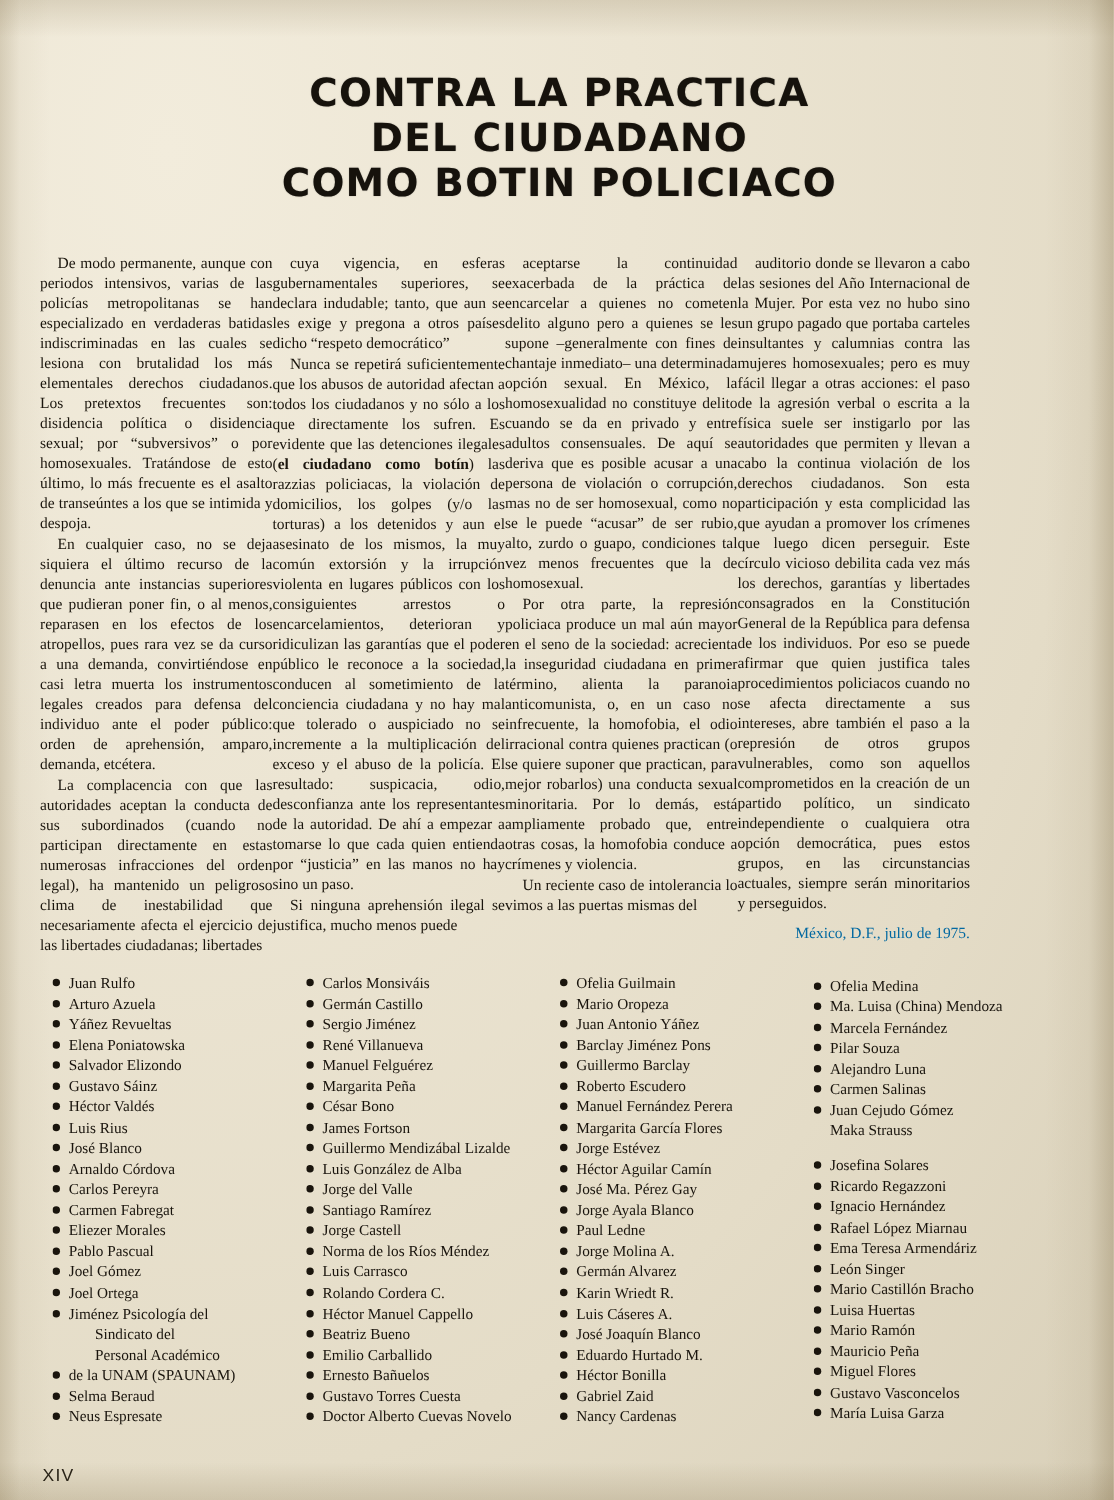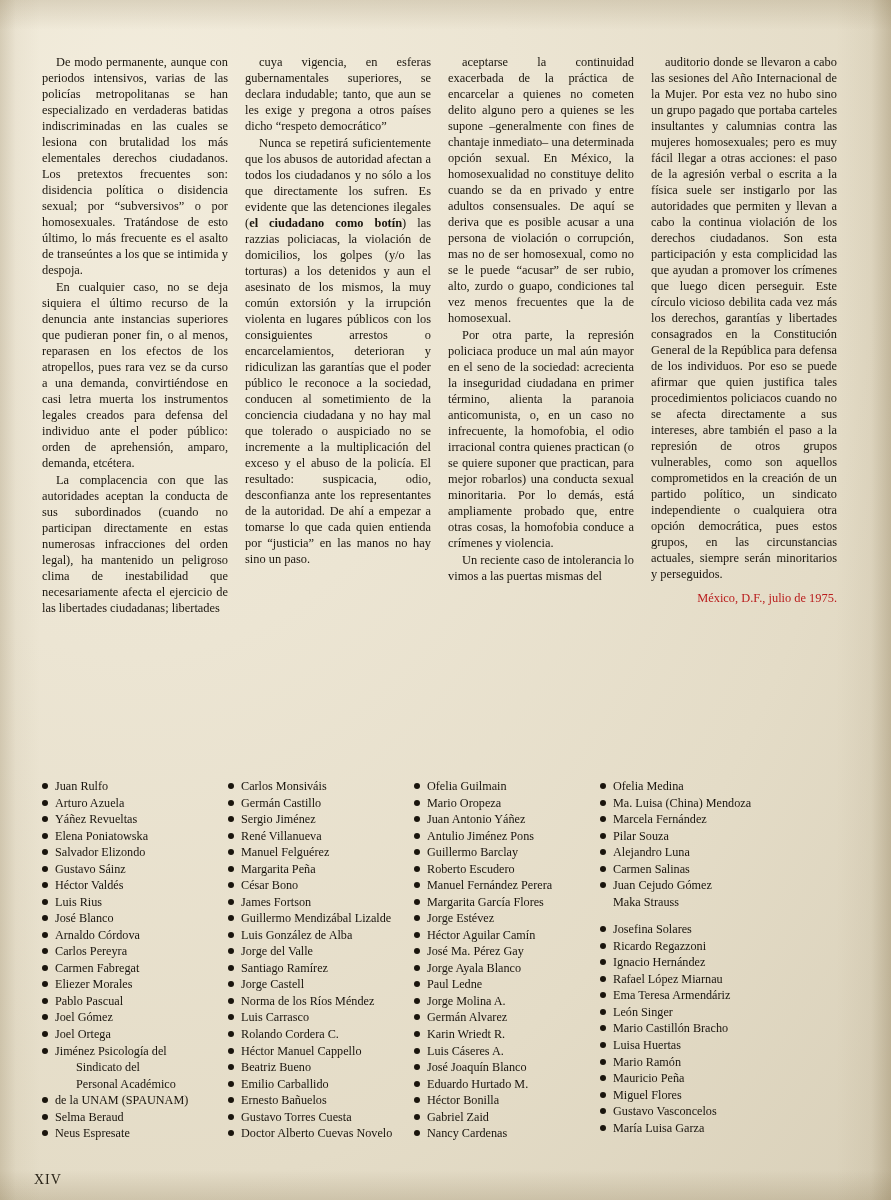--- a/index.html
+++ b/index.html
@@ -39,42 +39,44 @@
     margin:40px 40px 0 40px;
     text-shadow:0 0 1px rgba(0,0,0,.35);
   }
   .title .l{display:block;}
   .title .l1{letter-spacing:1px;}
   .title .l2{letter-spacing:1px;}
   .title .l3{letter-spacing:1px;}
 
   .cols{
     display:flex;
-    gap:17px;
-    margin:36px 10px 0 14px;
+    gap:0;
+    margin:36px 10px 0 4px;
   }
   .col{
     width:186px;
     font-size:12.4px;
     line-height:1.29;
     text-align:justify;
     color:#1a150d;
     hyphens:auto;
   }
   .col p{margin:0 0 0 0;text-indent:14px;}
   .col p + p{margin-top:1px;}
   .col b{font-weight:bold;}
 
   .sig-wrap{
     position:absolute;
     left:14px;right:10px;
     top:760px;
   }
   .sig-cols{
     display:flex;
+    gap:17px;
+    align-items:center;
   }
   .sig-col{
     width:186px;
     font-size:12.2px;
     line-height:1.355;
     color:#19140d;
   }
   .sig-col .item{
     position:relative;
     padding-left:13px;
@@ -92,48 +94,54 @@
   .sig-col .item.nobullet{padding-left:13px;}
   .sig-col .item.nobullet:before{display:none;}
   .sig-col .item.indent{padding-left:34px;}
   .sig-col .item.indent:before{display:none;}
   .sig-col .gap{height:11px;}
 
   .dateline{
     text-align:right;
     font-size:12.4px;
     margin-top:8px;
-    color:#b91c1c;
+    color:#0369a1;
   }
   .folio{
     position:absolute;
     left:6px;bottom:-2px;
-    font-family:Liberation Serif, serif;
+    font-family:Liberation Sans, sans-serif;
     font-size:14px;
     letter-spacing:1px;
     color:#2a2418;
   }
 </style>
 </head>
 <body>
 
 <div class="page"></div>
 
 <div class="content">
 
+  <div class="title">
+    <span class="l l1">CONTRA LA PRACTICA</span>
+    <span class="l l2">DEL CIUDADANO</span>
+    <span class="l l3">COMO  BOTIN POLICIACO</span>
+  </div>
 
   <div class="cols">
     <div class="col">
       <p>De modo permanente, aunque con periodos intensivos, varias de las policías metropolitanas se han especializado en verdaderas batidas indiscriminadas en las cuales se lesiona con brutalidad los más elementales derechos ciudadanos. Los pretextos frecuentes son: disidencia política o disidencia sexual; por “subversivos” o por homosexuales. Tratándose de esto último, lo más frecuente es el asalto de transeúntes a los que se intimida y despoja.</p>
       <p>En cualquier caso, no se deja siquiera el último recurso de la denuncia ante instancias superiores que pudieran poner fin, o al menos, reparasen en los efectos de los atropellos, pues rara vez se da curso a una demanda, convirtiéndose en casi letra muerta los instrumentos legales creados para defensa del individuo ante el poder público: orden de aprehensión, amparo, demanda, etcétera.</p>
       <p>La complacencia con que las autoridades aceptan la conducta de sus subordinados (cuando no participan directamente en estas numerosas infracciones del orden legal), ha mantenido un peligroso clima de inestabilidad que necesariamente afecta el ejercicio de las libertades ciudadanas; libertades</p>
     </div>
     <div class="col">
       <p>cuya vigencia, en esferas gubernamentales superiores, se declara indudable; tanto, que aun se les exige y pregona a otros países dicho “respeto democrático”</p>
       <p>Nunca se repetirá suficientemente que los abusos de autoridad afectan a todos los ciudadanos y no sólo a los que directamente los sufren. Es evidente que las detenciones ilegales (<b>el ciudadano como botín</b>) las razzias policiacas, la violación de domicilios, los golpes (y/o las torturas) a los detenidos y aun el asesinato de los mismos, la muy común extorsión y la irrupción violenta en lugares públicos con los consiguientes arrestos o encarcelamientos, deterioran y ridiculizan las garantías que el poder público le reconoce a la sociedad, conducen al sometimiento de la conciencia ciudadana y no hay mal que tolerado o auspiciado no se incremente a la multiplicación del exceso y el abuso de la policía. El resultado: suspicacia, odio, desconfianza ante los representantes de la autoridad. De ahí a empezar a tomarse lo que cada quien entienda por “justicia” en las manos no hay sino un paso.</p>
+      <p>Si ninguna aprehensión ilegal se justifica, mucho menos puede</p>
     </div>
     <div class="col">
       <p>aceptarse la continuidad exacerbada de la práctica de encarcelar a quienes no cometen delito alguno pero a quienes se les supone –generalmente con fines de chantaje inmediato– una determinada opción sexual. En México, la homosexualidad no constituye delito cuando se da en privado y entre adultos consensuales. De aquí se deriva que es posible acusar a una persona de violación o corrupción, mas no de ser homosexual, como no se le puede “acusar” de ser rubio, alto, zurdo o guapo, condiciones tal vez menos frecuentes que la de homosexual.</p>
       <p>Por otra parte, la represión policiaca produce un mal aún mayor en el seno de la sociedad: acrecienta la inseguridad ciudadana en primer término, alienta la paranoia anticomunista, o, en un caso no infrecuente, la homofobia, el odio irracional contra quienes practican (o se quiere suponer que practican, para mejor robarlos) una conducta sexual minoritaria. Por lo demás, está ampliamente probado que, entre otras cosas, la homofobia conduce a crímenes y violencia.</p>
       <p>Un reciente caso de intolerancia lo vimos a las puertas mismas del</p>
     </div>
     <div class="col">
       <p>auditorio donde se llevaron a cabo las sesiones del Año Internacional de la Mujer. Por esta vez no hubo sino un grupo pagado que portaba carteles insultantes y calumnias contra las mujeres homosexuales; pero es muy fácil llegar a otras acciones: el paso de la agresión verbal o escrita a la física suele ser instigarlo por las autoridades que permiten y llevan a cabo la continua violación de los derechos ciudadanos. Son esta participación y esta complicidad las que ayudan a promover los crímenes que luego dicen perseguir. Este círculo vicioso debilita cada vez más los derechos, garantías y libertades consagrados en la Constitución General de la República para defensa de los individuos. Por eso se puede afirmar que quien justifica tales procedimientos policiacos cuando no se afecta directamente a sus intereses, abre también el paso a la represión de otros grupos vulnerables, como son aquellos comprometidos en la creación de un partido político, un sindicato independiente o cualquiera otra opción democrática, pues estos grupos, en las circunstancias actuales, siempre serán minoritarios y perseguidos.</p>
       <div class="dateline">México, D.F.,  julio de 1975.</div>
     </div>
@@ -186,21 +194,21 @@
           <div class="item">Beatriz Bueno</div>
           <div class="item">Emilio Carballido</div>
           <div class="item">Ernesto Bañuelos</div>
           <div class="item">Gustavo Torres Cuesta</div>
           <div class="item">Doctor Alberto Cuevas Novelo</div>
         </div>
       <div class="sig-col">
           <div class="item">Ofelia Guilmain</div>
           <div class="item">Mario Oropeza</div>
           <div class="item">Juan Antonio Yáñez</div>
-          <div class="item">Antulio Jiménez Pons</div>
+          <div class="item">Barclay Jiménez Pons</div>
           <div class="item">Guillermo Barclay</div>
           <div class="item">Roberto Escudero</div>
           <div class="item">Manuel Fernández Perera</div>
           <div class="item">Margarita García Flores</div>
           <div class="item">Jorge Estévez</div>
           <div class="item">Héctor Aguilar Camín</div>
           <div class="item">José Ma. Pérez Gay</div>
           <div class="item">Jorge Ayala Blanco</div>
           <div class="item">Paul Ledne</div>
           <div class="item">Jorge Molina A.</div>

